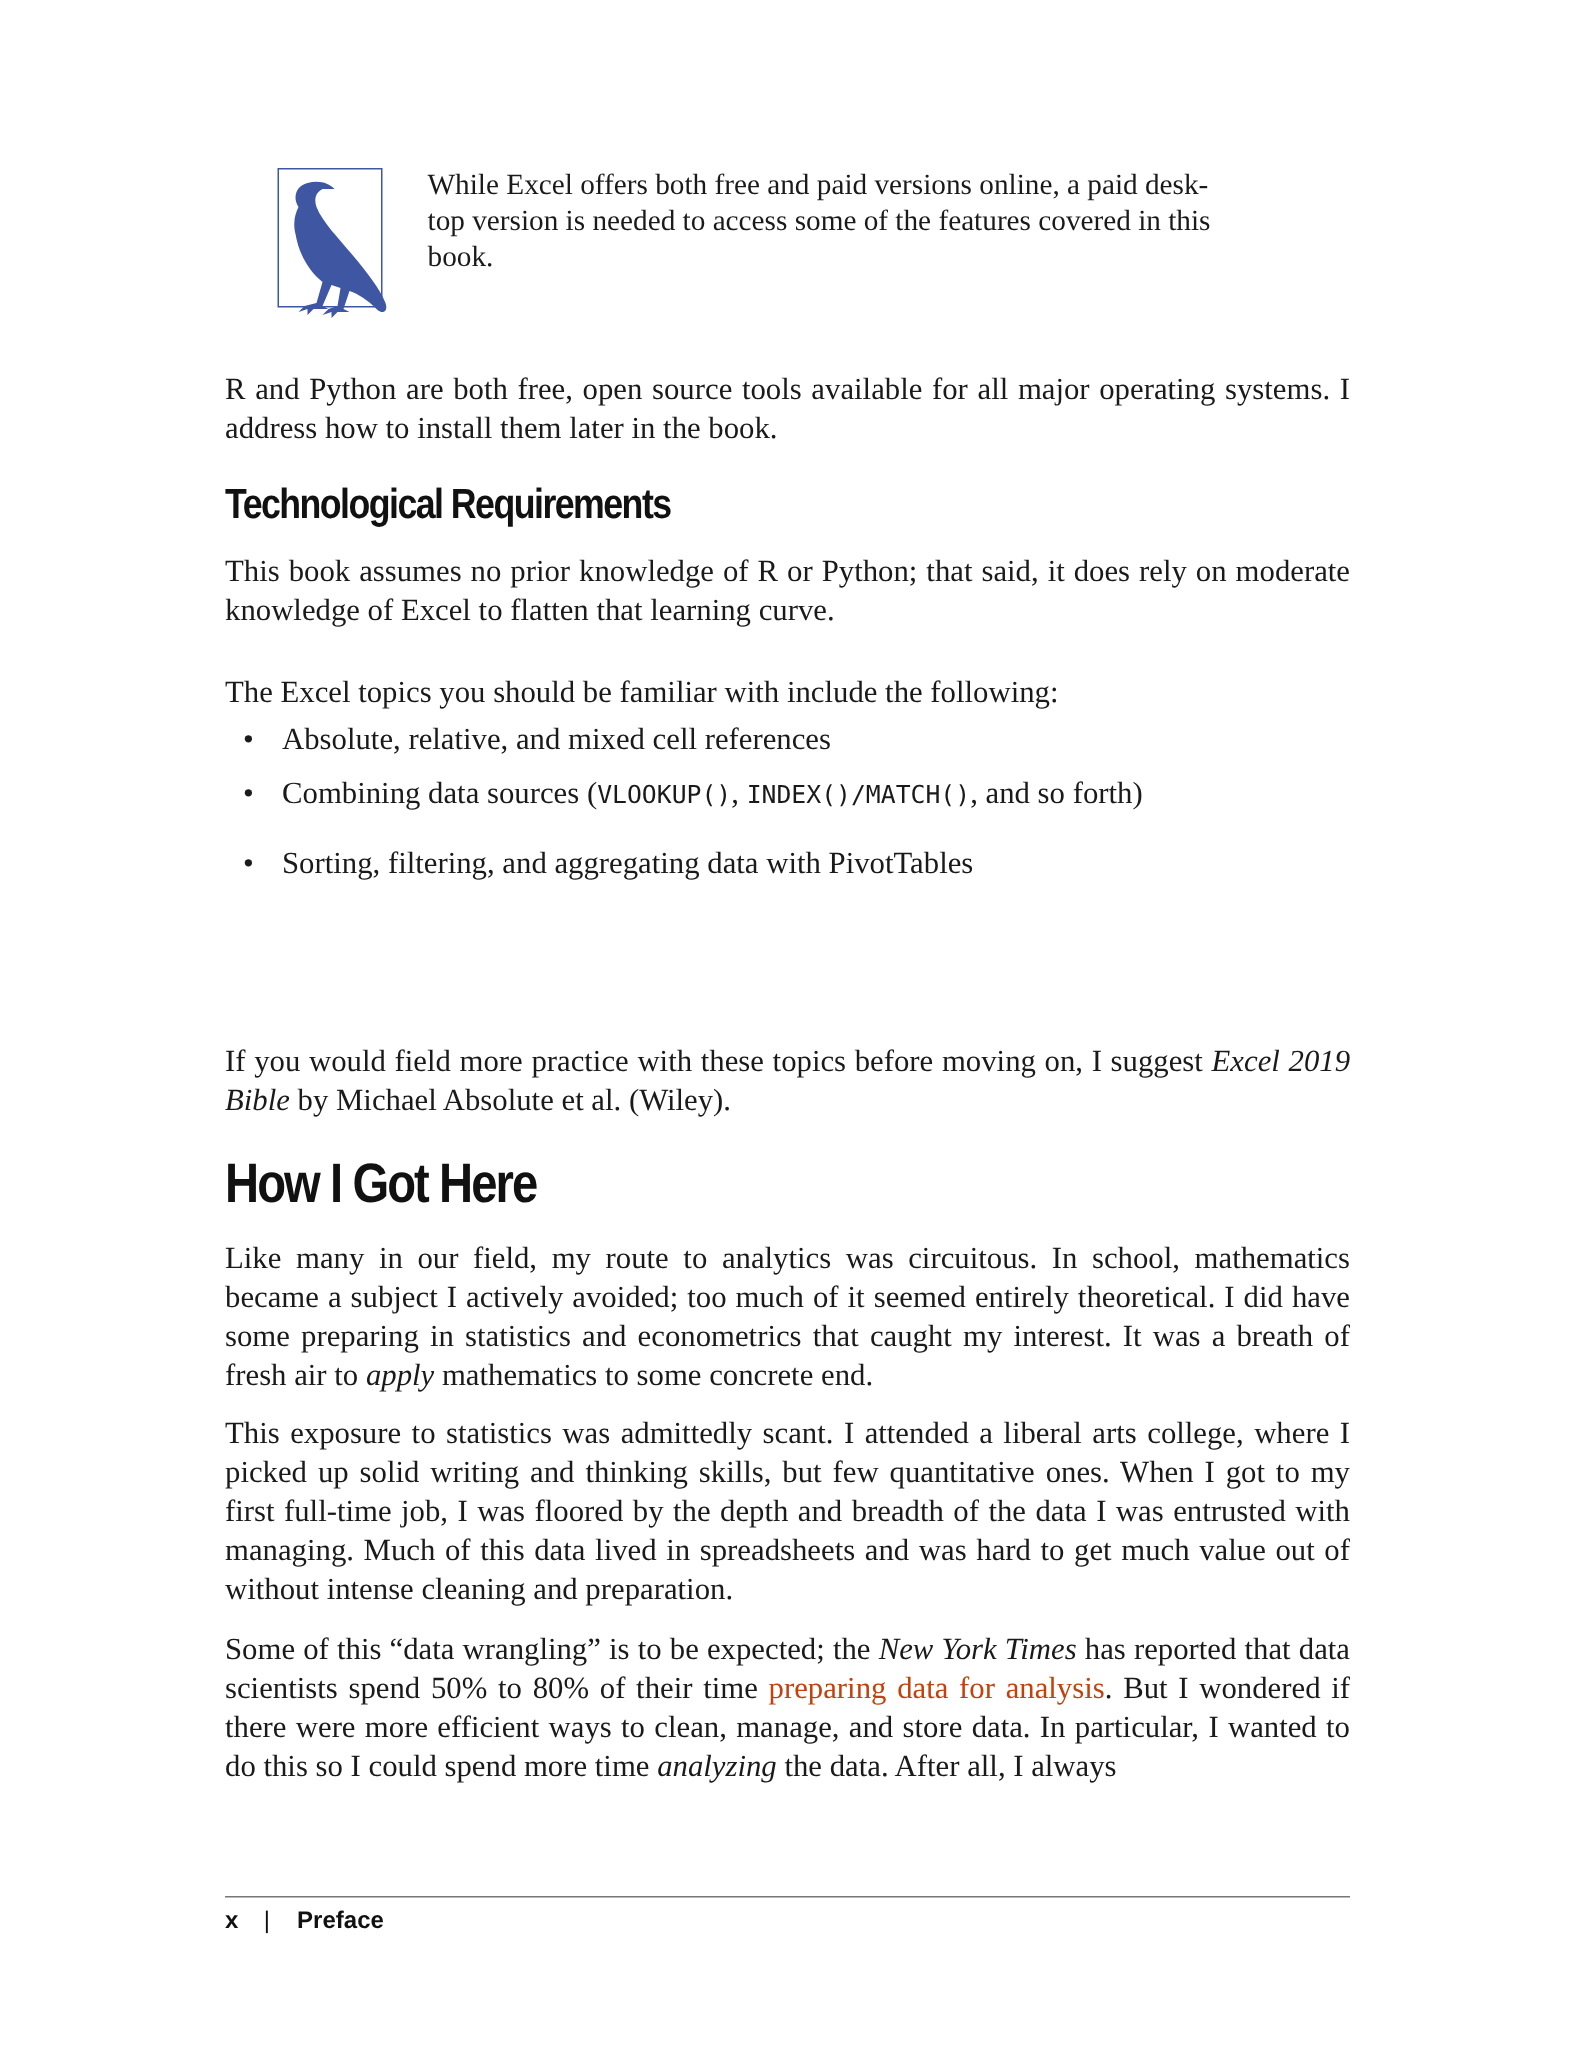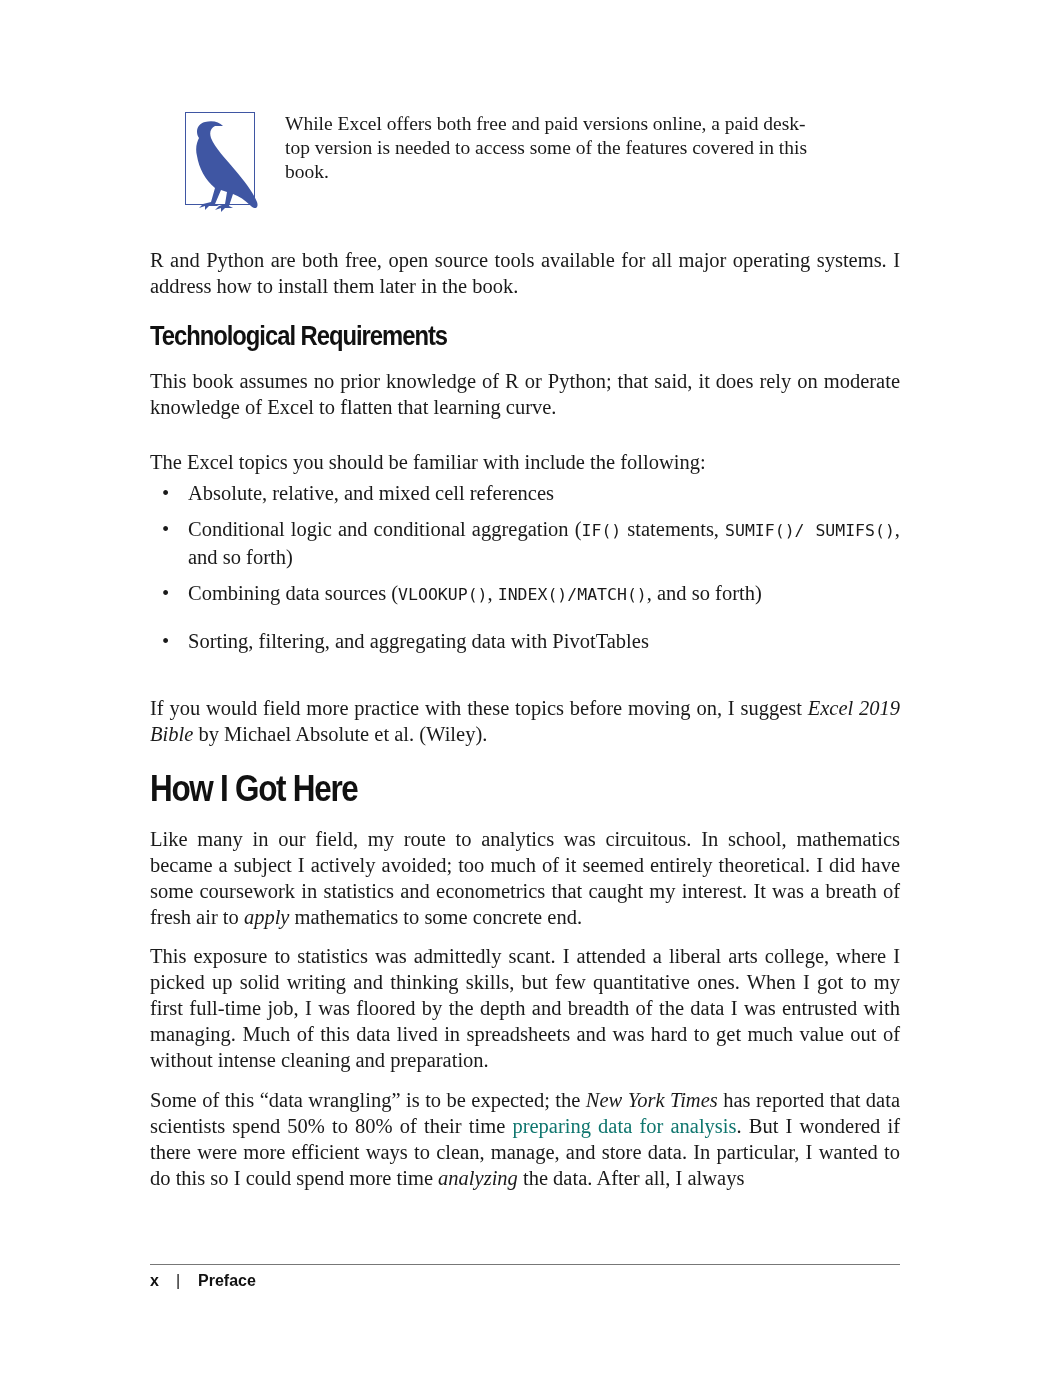--- a/index.html
+++ b/index.html
@@ -18,21 +18,21 @@
        transform-origin: left; white-space: nowrap; color: #111; }
   h1 { margin: 0; font-family: "Liberation Sans", "DejaVu Sans", sans-serif;
        font-weight: bold; font-size: 37px; letter-spacing: -1.5px; transform: scaleX(0.85);
        transform-origin: left; white-space: nowrap; color: #111; }
   code { font-family: "DejaVu Sans Mono", "Liberation Mono", monospace; font-size: 16.5px; }
   .abs { position: absolute; left: 0; width: 750px; }
   ul { margin: 0; padding: 0; list-style: none; }
   ul li { position: relative; padding-left: 38px; font-size: 20.5px; line-height: 27px;
           text-align: justify; }
   ul li::before { content: "•"; position: absolute; left: 12px; top: 0; }
-  .link { color: #0f766e; }
+  .link { color: #c2410c; }
   .footer-rule { position: absolute; left: 150px; top: 1264px; width: 750px; height: 1px; background: #777; }
   .footer { position: absolute; left: 150px; top: 1272px; font-family: "Liberation Sans", "DejaVu Sans", sans-serif;
             font-weight: bold; font-size: 16px; color: #111; display: flex; align-items: center; }
   .footer .sep { margin: 0 18px 0 17px; font-weight: normal; }
 </style>
 </head>
 <body>
 
 <div class="note">
   <div class="note-box"></div>
@@ -45,30 +45,29 @@
 <div class="page">
   <p class="abs" style="top:247px;font-family:Liberation Serif, serif;">R and Python are both free, open source tools available for all major operating systems. I address how to install them later in the book.</p>
 
   <h2 class="abs" style="top:320px;">Technological Requirements</h2>
 
   <p class="abs" style="top:368px;">This book assumes no prior knowledge of R or Python; that said, it does rely on moderate knowledge of Excel to flatten that learning curve.</p>
   <p class="abs" style="top:449px;">The Excel topics you should be familiar with include the following:</p>
 
   <ul class="abs" style="top:480px;">
     <li style="margin-bottom:9px;"><span>Absolute, relative, and mixed cell references</span></li>
-    <li style="margin-bottom:9px;"><span>Conditional logic and conditional aggregation (</span><code>IF()</code><span> statements, </span><code>SUMIF()/ SUMIFS()</code><span>, and so forth)</span></li>
     <li style="margin-bottom:20px;"><span>Combining data sources (</span><code>VLOOKUP()</code><span>, </span><code>INDEX()/MATCH()</code><span>, and so forth)</span></li>
     <li style="margin-bottom:8px;"><span>Sorting, filtering, and aggregating data with PivotTables</span></li>
   </ul>
 
   <p class="abs" style="top:695px;"><span>If you would field more practice with these topics before moving on, I suggest </span><i>Excel 2019 Bible</i><span> by Michael Absolute et al. (Wiley).</span></p>
 
   <h1 class="abs" style="top:768px;">How I Got Here</h1>
 
-  <p class="abs" style="top:826px;"><span>Like many in our field, my route to analytics was circuitous. In school, mathematics became a subject I actively avoided; too much of it seemed entirely theoretical. I did have some coursework in statistics and econometrics that caught my interest. It was a breath of fresh air to </span><i>apply</i><span> mathematics to some concrete end.</span></p>
+  <p class="abs" style="top:826px;"><span>Like many in our field, my route to analytics was circuitous. In school, mathematics became a subject I actively avoided; too much of it seemed entirely theoretical. I did have some preparing in statistics and econometrics that caught my interest. It was a breath of fresh air to </span><i>apply</i><span> mathematics to some concrete end.</span></p>
 
   <p class="abs" style="top:943px;">This exposure to statistics was admittedly scant. I attended a liberal arts college, where I picked up solid writing and thinking skills, but few quantitative ones. When I got to my first full-time job, I was floored by the depth and breadth of the data I was entrusted with managing. Much of this data lived in spreadsheets and was hard to get much value out of without intense cleaning and preparation.</p>
 
   <p class="abs" style="top:1087px;"><span>Some of this “data wrangling” is to be expected; the </span><i>New York Times</i><span> has reported that data scientists spend 50% to 80% of their time </span><span class="link">preparing data for analysis</span><span>. But I wondered if there were more efficient ways to clean, manage, and store data. In particular, I wanted to do this so I could spend more time </span><i>analyzing</i><span> the data. After all, I always</span></p>
 </div>
 
 <div class="footer-rule"></div>
 <div class="footer">
   <span>x</span>
   <span class="sep">|</span>

